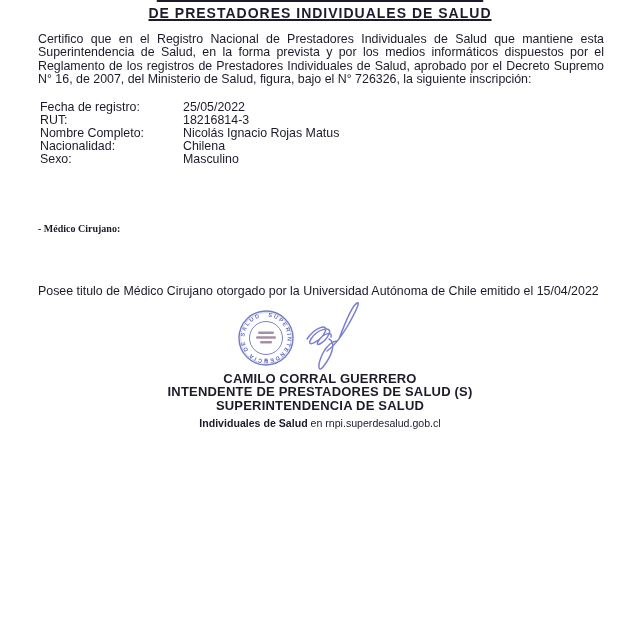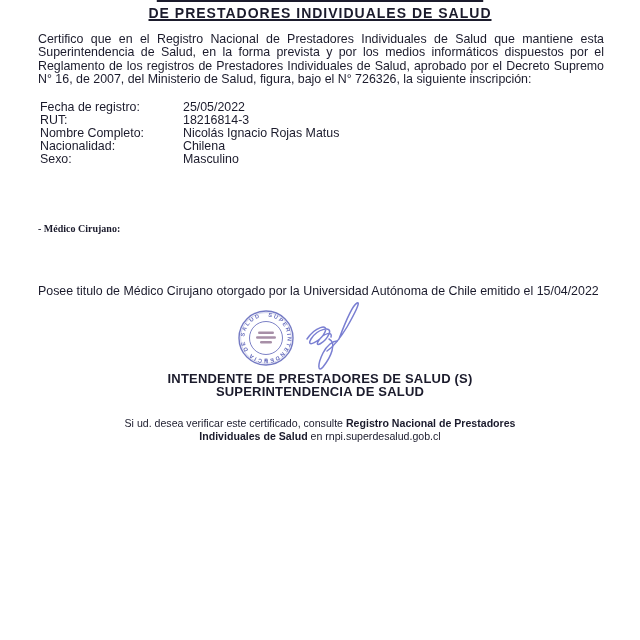--- a/index.html
+++ b/index.html
@@ -155,22 +155,22 @@
     <svg width="74" height="78" viewBox="0 0 74 78">
       <g fill="none" stroke="#7a7fd2" stroke-width="1.5" stroke-linecap="round">
         <path d="M46 40 C52 24 60 6 64 4 C68 2 62 14 54 28 C48 38 40 48 34 52"></path>
         <path d="M14 40 C22 28 36 24 32 33 C28 42 12 50 18 40 C24 30 40 26 36 35 C32 44 20 50 26 41 C31 34 40 32 38 38"></path>
         <path d="M36 40 C44 44 38 58 30 68 C25 74 24 66 30 54 C34 46 40 42 44 42"></path>
       </g>
     </svg>
   </div>
 
   <div class="sig-block">
+    <div>CAMILO CORRAL GUERRERO</div>
     <div>INTENDENTE DE PRESTADORES DE SALUD (S)</div>
     <div>SUPERINTENDENCIA DE SALUD</div>
   </div>
 
   <div class="footer">
-    <div><span>Si ud. desea verificar este certificado, consulte </span><b>Registro Nacional de Prestadores</b></div>
     <div><b>Individuales de Salud</b><span> en rnpi.superdesalud.gob.cl</span></div>
   </div>
 
 </div>
 
 </body></html>

